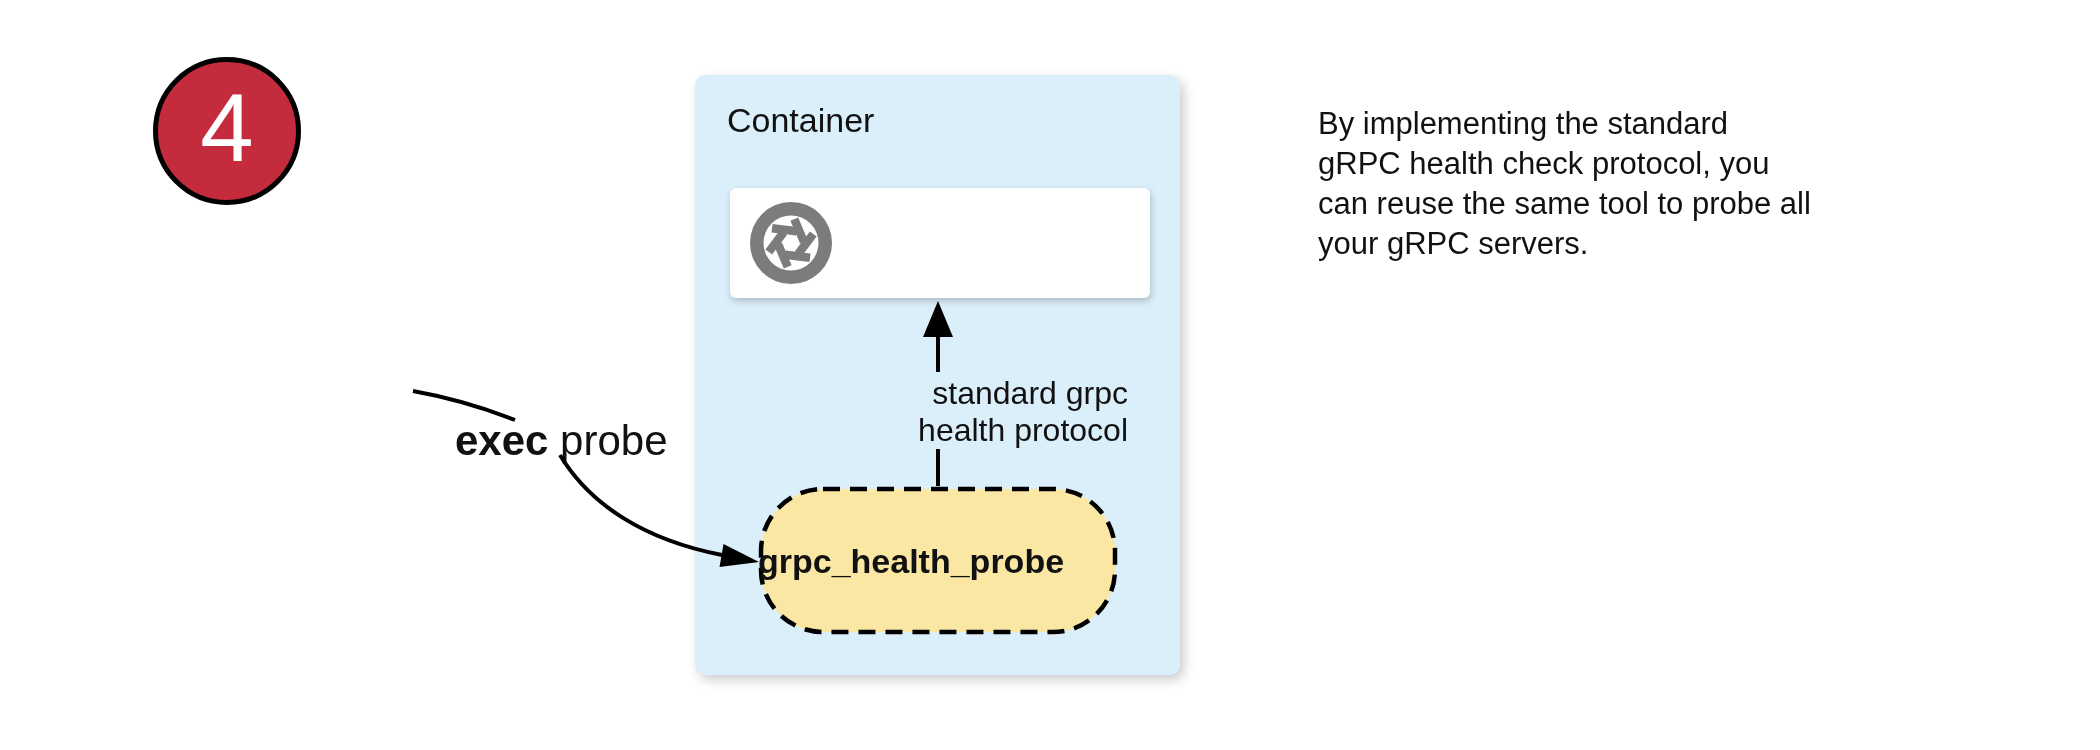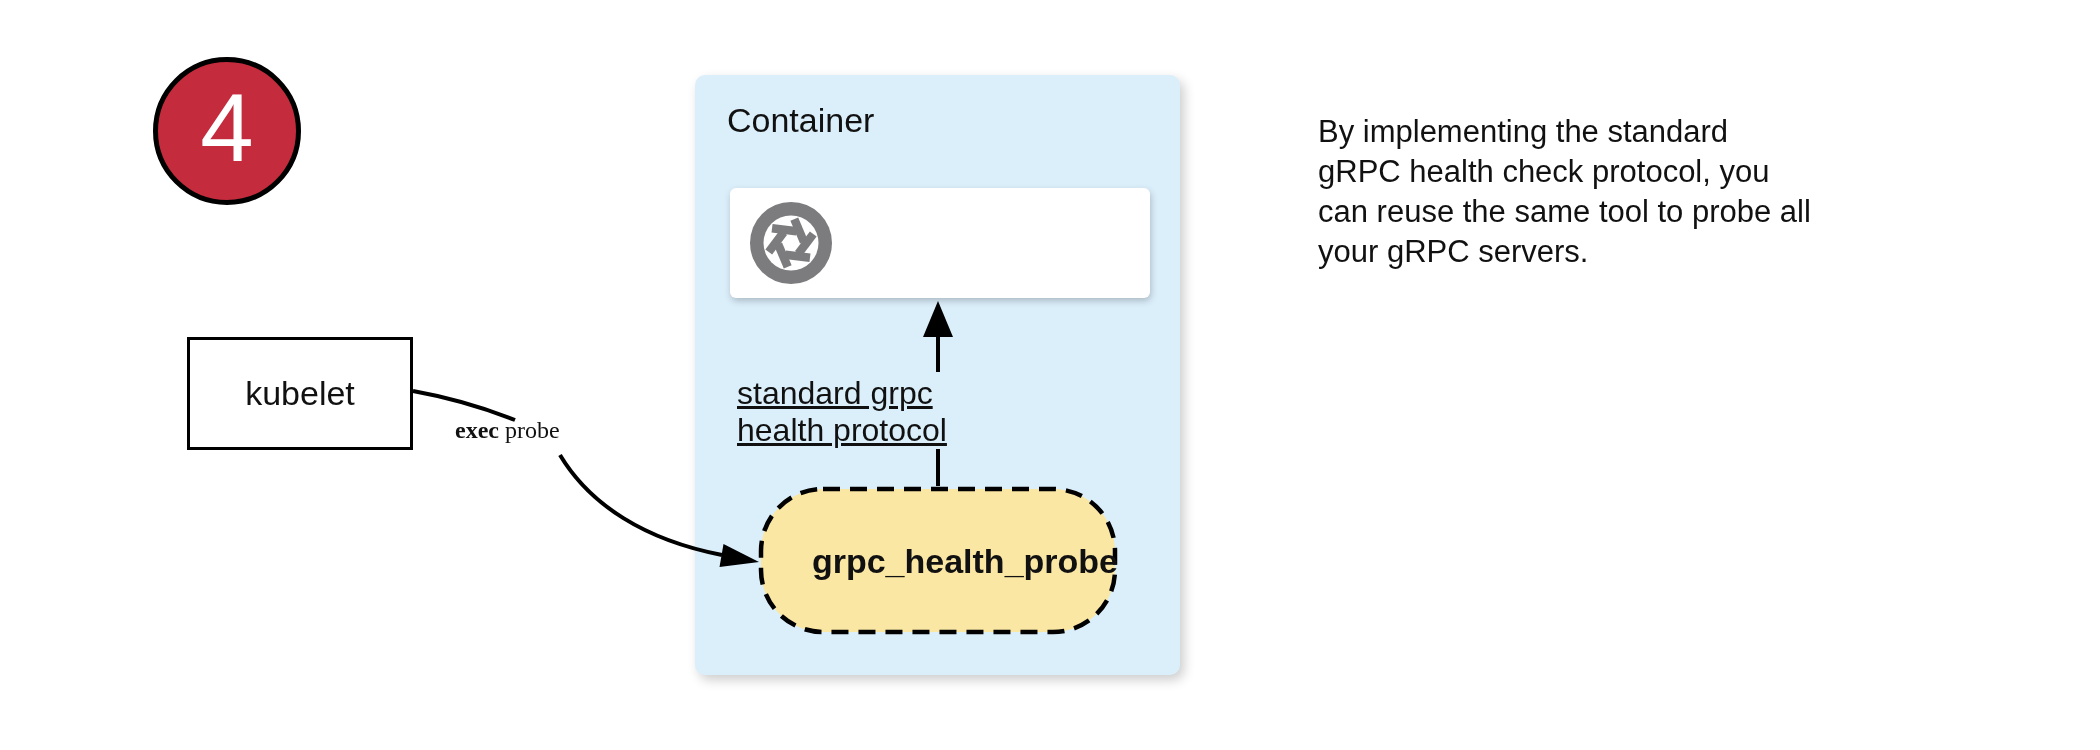--- a/index.html
+++ b/index.html
@@ -38,60 +38,57 @@
   
   .card{
     position:absolute;left:35px;top:113px;width:420px;height:110px;
     background:#fff;border-radius:6px;box-shadow:1px 3px 7px rgba(0,0,0,0.22);
     display:flex;align-items:center;
   }
   .card .app-icon{width:82px;height:82px;margin-left:20px;flex:0 0 auto;}
   .card-label{font-size:34px;margin-left:14px;white-space:nowrap;}
   
   .protocol-label{
-    position:absolute;left:42px;top:300px;width:380px;text-align:left;
-    font-size:32px;line-height:37px;white-space:pre-line;text-decoration:underline;
+    position:absolute;left:53px;top:300px;width:380px;text-align:right;
+    font-size:32px;line-height:37px;white-space:pre-line;
   }
   
   .pill{position:absolute;left:63px;top:411px;width:360px;height:149px;}
   .pill svg{position:absolute;inset:0;}
   .pill-text{
     position:absolute;inset:0;display:flex;flex-direction:column;
-    align-items:flex-end;justify-content:center;text-align:center;
+    align-items:flex-start;justify-content:center;text-align:center;
   }
   .pill-title{font-weight:bold;font-size:34px;line-height:38px;white-space:nowrap;}
   .pill-sub{font-size:32px;line-height:36px;white-space:nowrap;}
   
-  .exec-label{position:absolute;left:455px;top:417px;font-size:24px;white-space:nowrap;font-family:Liberation Serif, serif;}
+  .exec-label{position:absolute;left:455px;top:417px;font-size:42px;white-space:nowrap;}
   .exec-label b{font-weight:bold;}
   
   .note{
-    position:absolute;left:1318px;top:112px;width:560px;
+    position:absolute;left:1318px;top:104px;width:560px;
     font-size:31px;line-height:40px;white-space:pre-line;
   }
   
   .edges{position:absolute;left:0;top:0;width:2100px;height:750px;pointer-events:none;}
   .edge-line{stroke:var(--arrow-black);stroke-width:4;fill:none;}
   .edge-head{fill:var(--arrow-black);}
   .shutter-ring{fill:var(--icon-gray);}
   .shutter-hole{fill:#ffffff;}
   .shutter-blades{stroke:var(--icon-gray);stroke-width:8.5;}
 </style>
 </head>
 <body>
 
 <div class="canvas">
 
   <div class="badge">
     <span class="badge-num">4</span>
   </div>
 
-  <div class="kubelet">
-    <span>kubelet</span>
-  </div>
 
   <div class="exec-label"><b>exec</b><span> probe</span></div>
 
   <div class="panel">
     <div class="panel-label">Container</div>
 
     <div class="card">
       <svg class="app-icon" viewBox="-41 -41 82 82">
         <circle class="shutter-ring" cx="0" cy="0" r="41"></circle>
         <circle class="shutter-hole" cx="0" cy="0" r="27.5"></circle>

